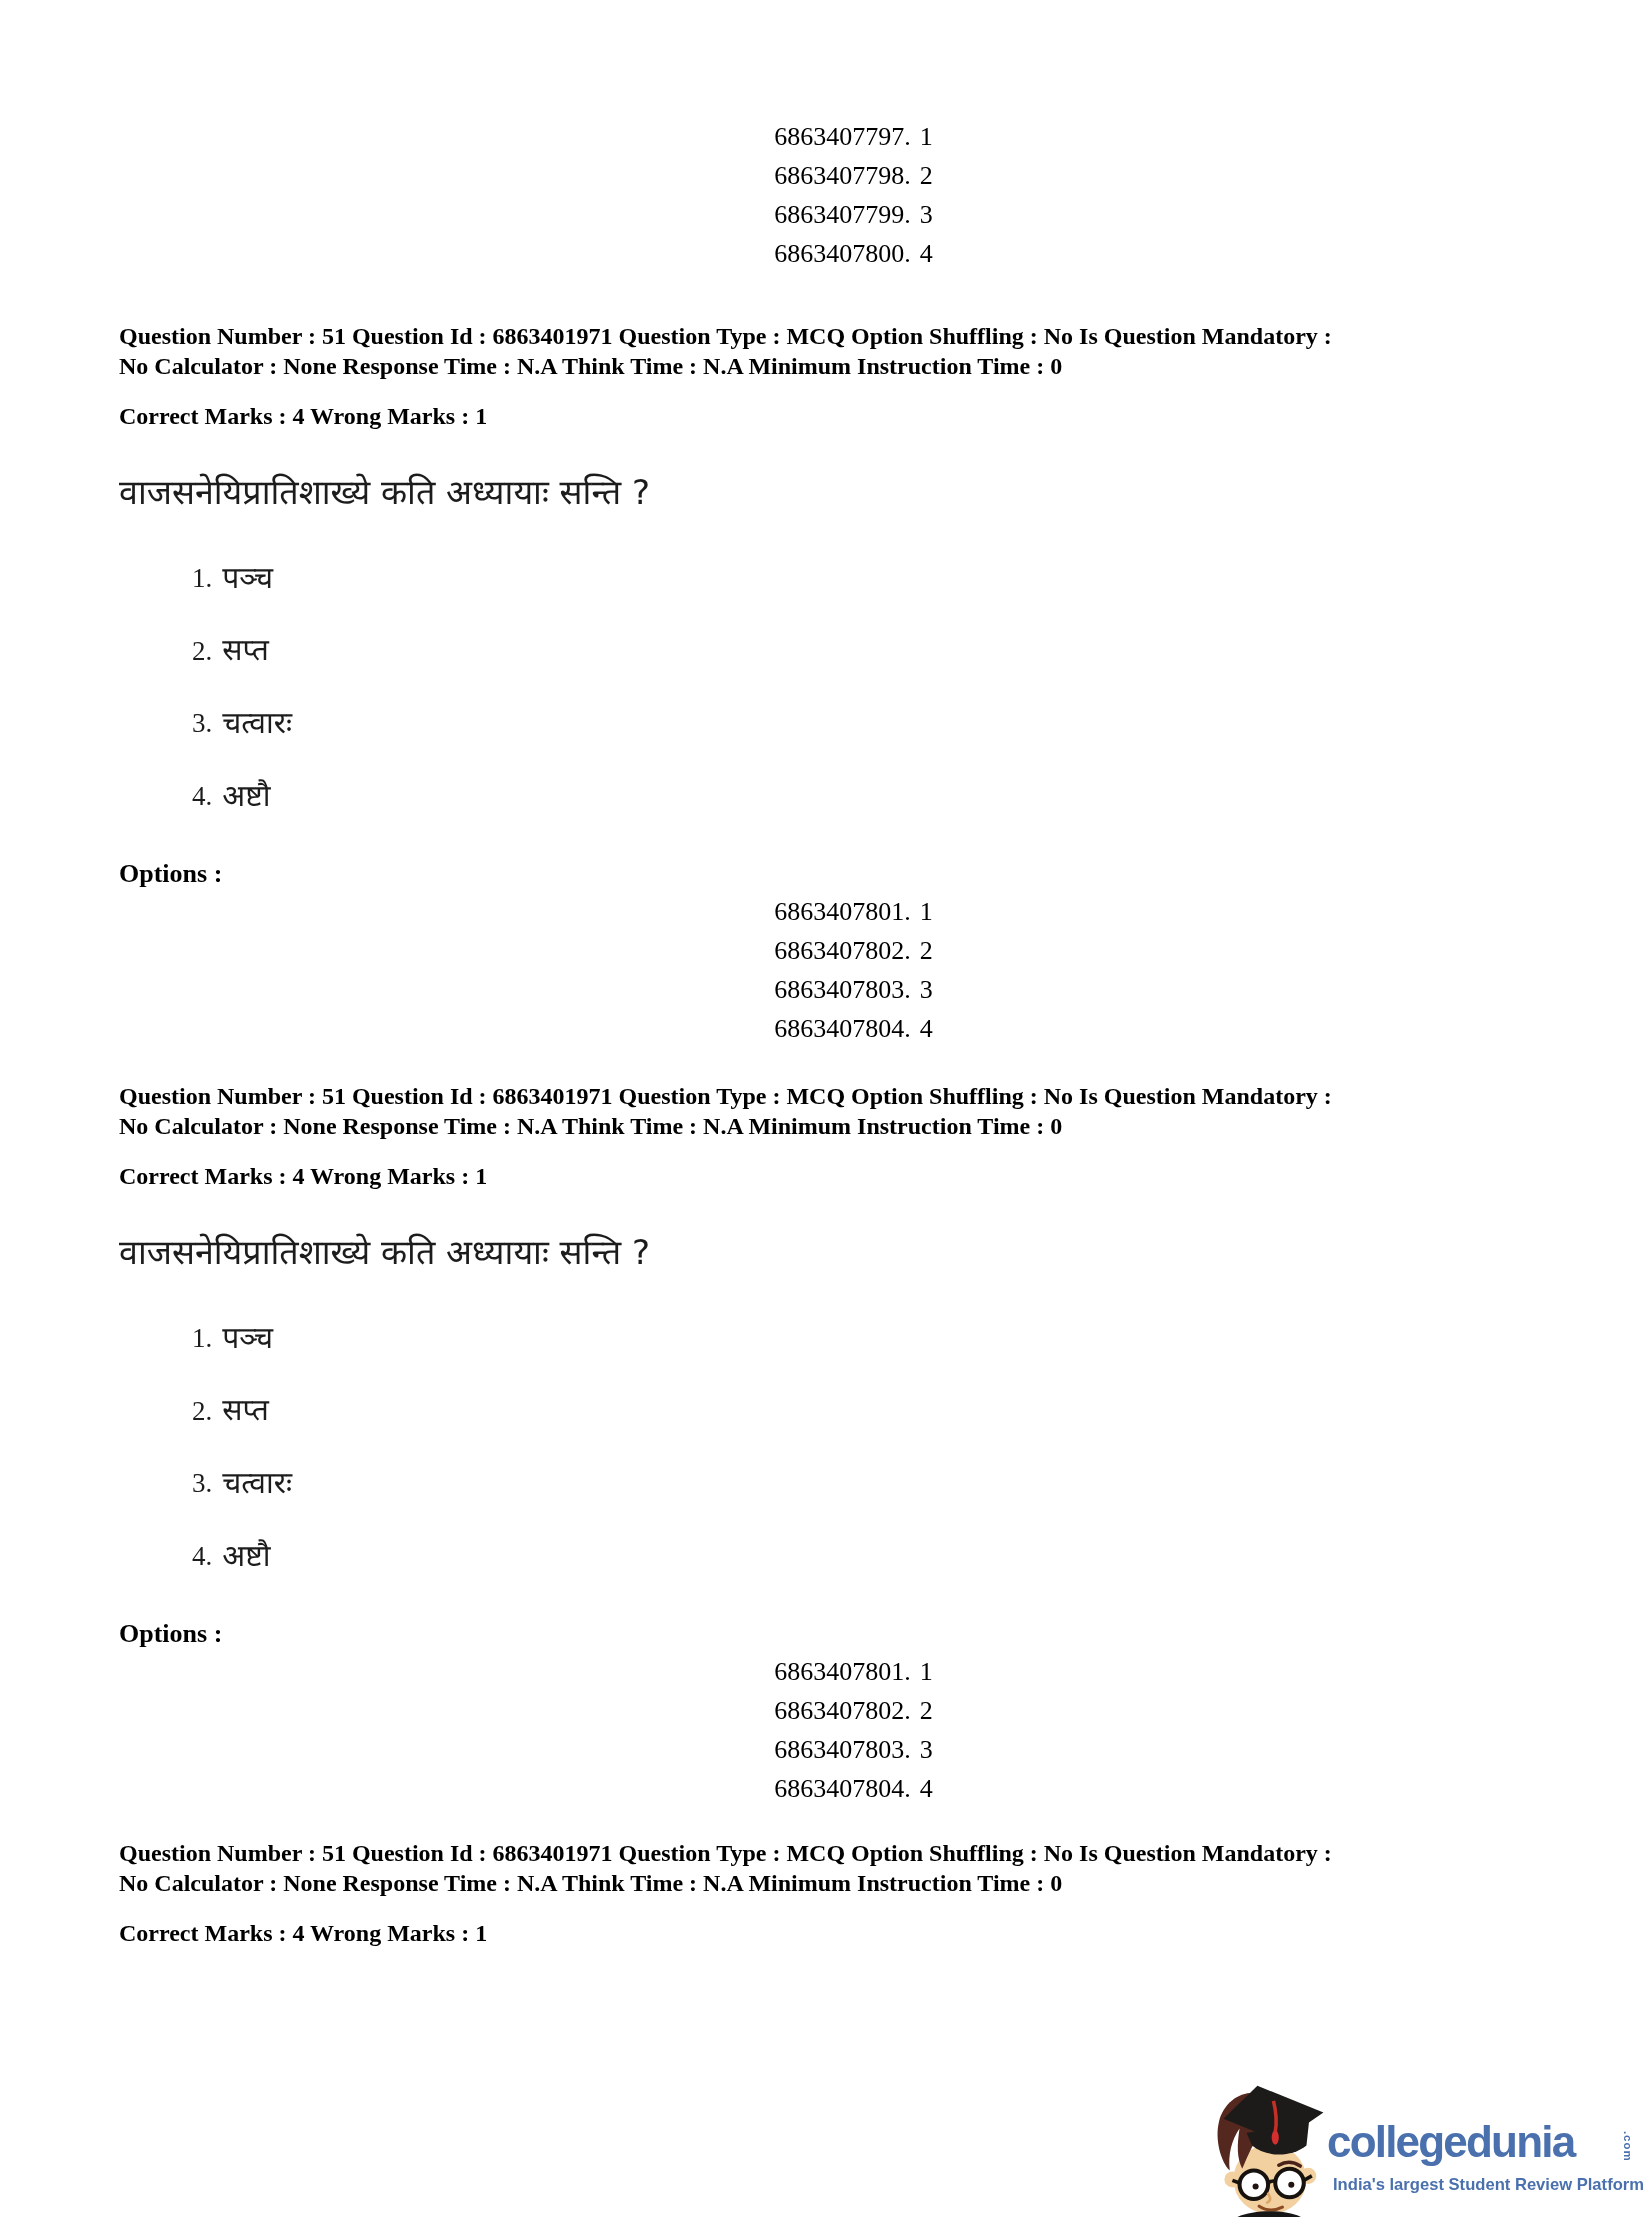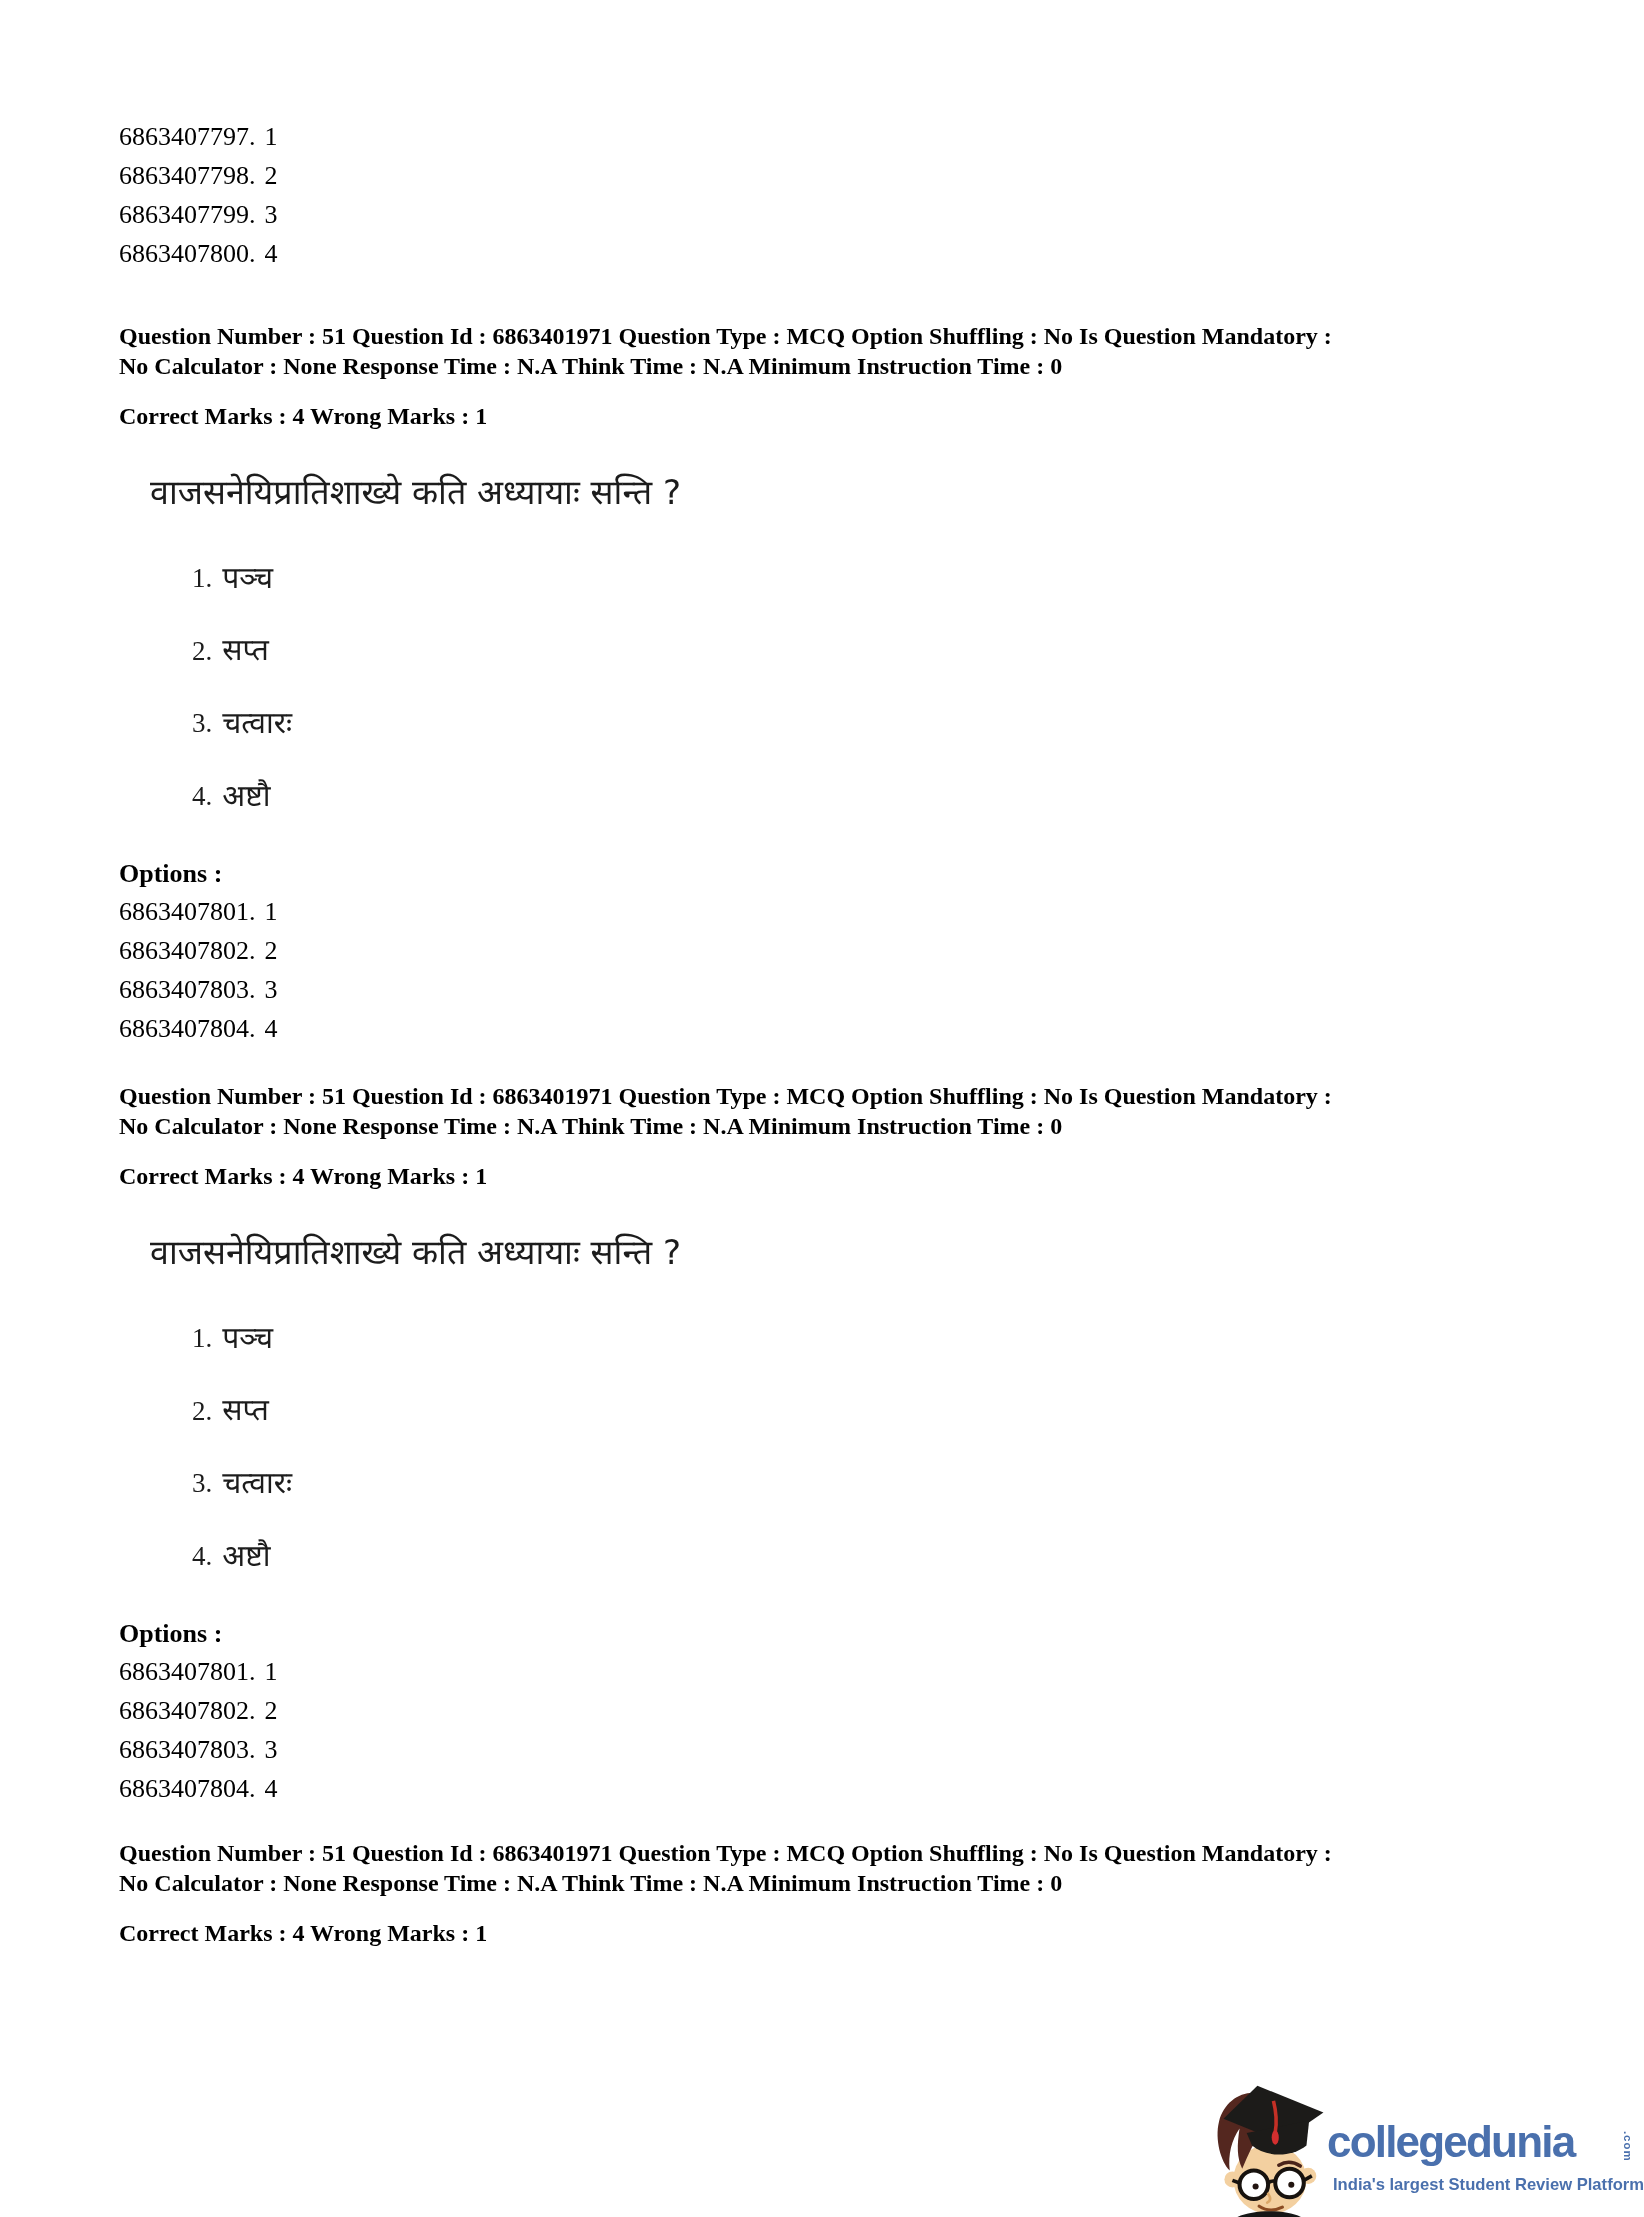--- a/index.html
+++ b/index.html
@@ -7,27 +7,27 @@
     position:relative;
     width:1644px;height:2217px;
     background:#ffffff;
     overflow:hidden;
     font-family:"Liberation Serif","DejaVu Serif",serif;
     color:#000;
   }
   
   .abs{position:absolute;left:119px;width:1469px;}
   .id-list{font-size:26px;line-height:39px;}
-  .id-row{white-space:nowrap;}
+  .id-row{white-space:nowrap;text-align:center;}
   .id-row .ans{margin-left:9px;}
   .meta{font-weight:bold;font-size:24px;line-height:29.6px;}
   .meta-line{white-space:nowrap;}
   .marks-line{font-weight:bold;font-size:24px;line-height:29.6px;margin-top:21px;white-space:nowrap;}
   .q-text{
-    margin-top:38px;margin-left:31px;
+    margin-top:38px;
     font-family:"DejaVu Sans",sans-serif;
     font-size:34px;line-height:45px;color:#1c1c1c;
     white-space:nowrap;
   }
   .choice-list{margin-top:39px;margin-left:73px;}
   .choice{height:43px;margin-bottom:29.6px;white-space:nowrap;display:flex;align-items:flex-end;}
   .choice .num{font-family:"Liberation Serif",serif;font-size:27px;color:#1c1c1c;padding-bottom:2.7px;}
   .choice .dev{font-family:"DejaVu Sans",sans-serif;font-size:30px;color:#1c1c1c;margin-left:10px;}
   .options-heading{margin-top:41px;font-weight:bold;font-size:26px;line-height:36px;}
   

